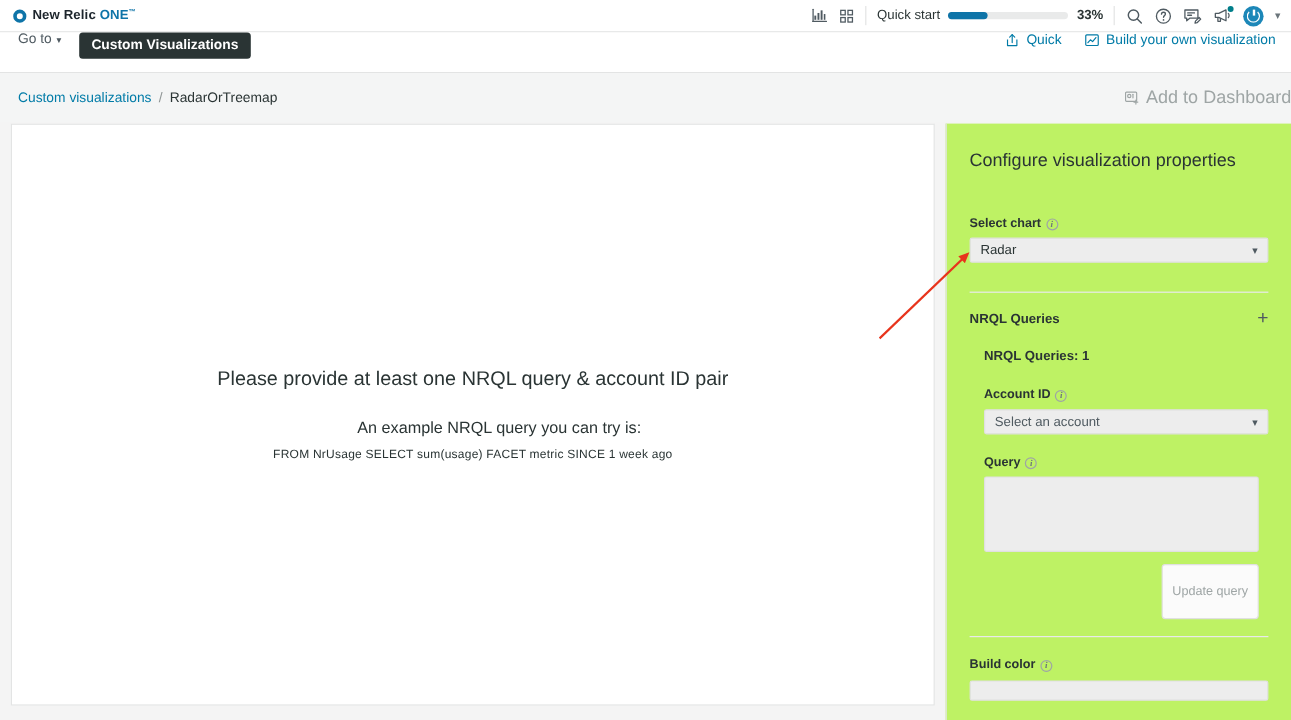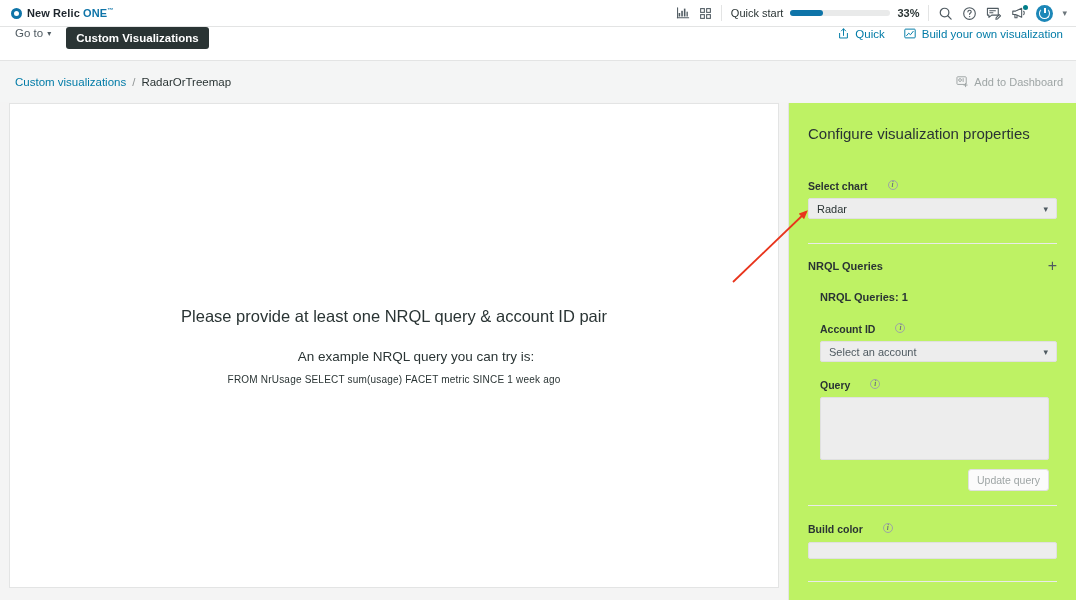--- a/index.html
+++ b/index.html
@@ -93,23 +93,23 @@
   .crumbbar {
     position: absolute; left: 0; top: 61px; width: 1076px; height: 41px;
     background: #f4f5f5;
     display: flex; align-items: center;
   }
   .crumbs { padding-left: 15px; font-size: 11.5px; display: flex; align-items: center; gap: 6px; }
   .crumb-link { color: #017ba7; cursor: pointer; }
   .crumb-sep { color: #8e9494; }
   .crumb-current { color: #2a3434; }
   .crumb-right {
-    margin-left: auto; padding-right: 13px;
+    margin-left: auto; 
     display: flex; align-items: center; gap: 5px;
-    font-size: 11px; color: #9ea5a5; cursor: default;
+    font-size: 15px; color: #9ea5a5; cursor: default;
   }
 
   
   .viz-card {
     position: absolute; left: 9px; top: 103px;
     width: 770px; height: 485px;
     background: #ffffff;
     border: 1px solid #e3e4e4;
     display: flex; flex-direction: column;
     align-items: center; justify-content: center;
@@ -136,21 +136,21 @@
     border-left: 1px solid #e3e4e4;
     padding: 0 19px;
     overflow: hidden;
   }
   .panel-title {
     font-size: 15px; font-weight: 400; color: #2a3434;
     padding-top: 22px;
   }
   .field-label {
     font-size: 10.5px; font-weight: bold; color: #2a3434;
-    display: flex; align-items: flex-start; gap: 20px;
+    display: flex; align-items: flex-end; gap: 4px;
   }
   .info-i {
     width: 10px; height: 10px; border-radius: 50%;
     border: 1px solid #9ea5a5; color: #6b757b;
     font-size: 7.5px; font-weight: bold; font-style: italic;
     display: inline-flex; align-items: center; justify-content: center;
     line-height: 1; cursor: pointer; font-family: "Liberation Serif", serif;
   }
   .select-box {
     height: 21px; background: #ededed; border: 1px solid #e0e0e0;
@@ -169,21 +169,21 @@
     line-height: 1; cursor: pointer; font-weight: 300;
   }
   .sub-count { font-size: 11px; font-weight: bold; color: #2a3434; }
 
   .query-area {
     height: 63px; background: #ededed; border: 1px solid #e0e0e0;
     border-radius: 2px; width: 100%; resize: none;
   }
   .update-btn {
     background: #fbfbfb; border: 1px solid #e0e0e0; border-radius: 3px;
-    font-size: 10.5px; color: #9ea5a5; padding: 4px 8px; cursor: pointer;
+    font-size: 10.5px; color: #9ea5a5; padding: 16px 8px; cursor: pointer;
     font-family: "Liberation Sans", sans-serif;
   }
   .color-box {
     height: 17px; background: #ededed; border: 1px solid #e0e0e0;
     border-radius: 2px; cursor: pointer;
   }
 
   
   .arrow-overlay {
     position: absolute; left: 0; top: 0; width: 1076px; height: 600px;

